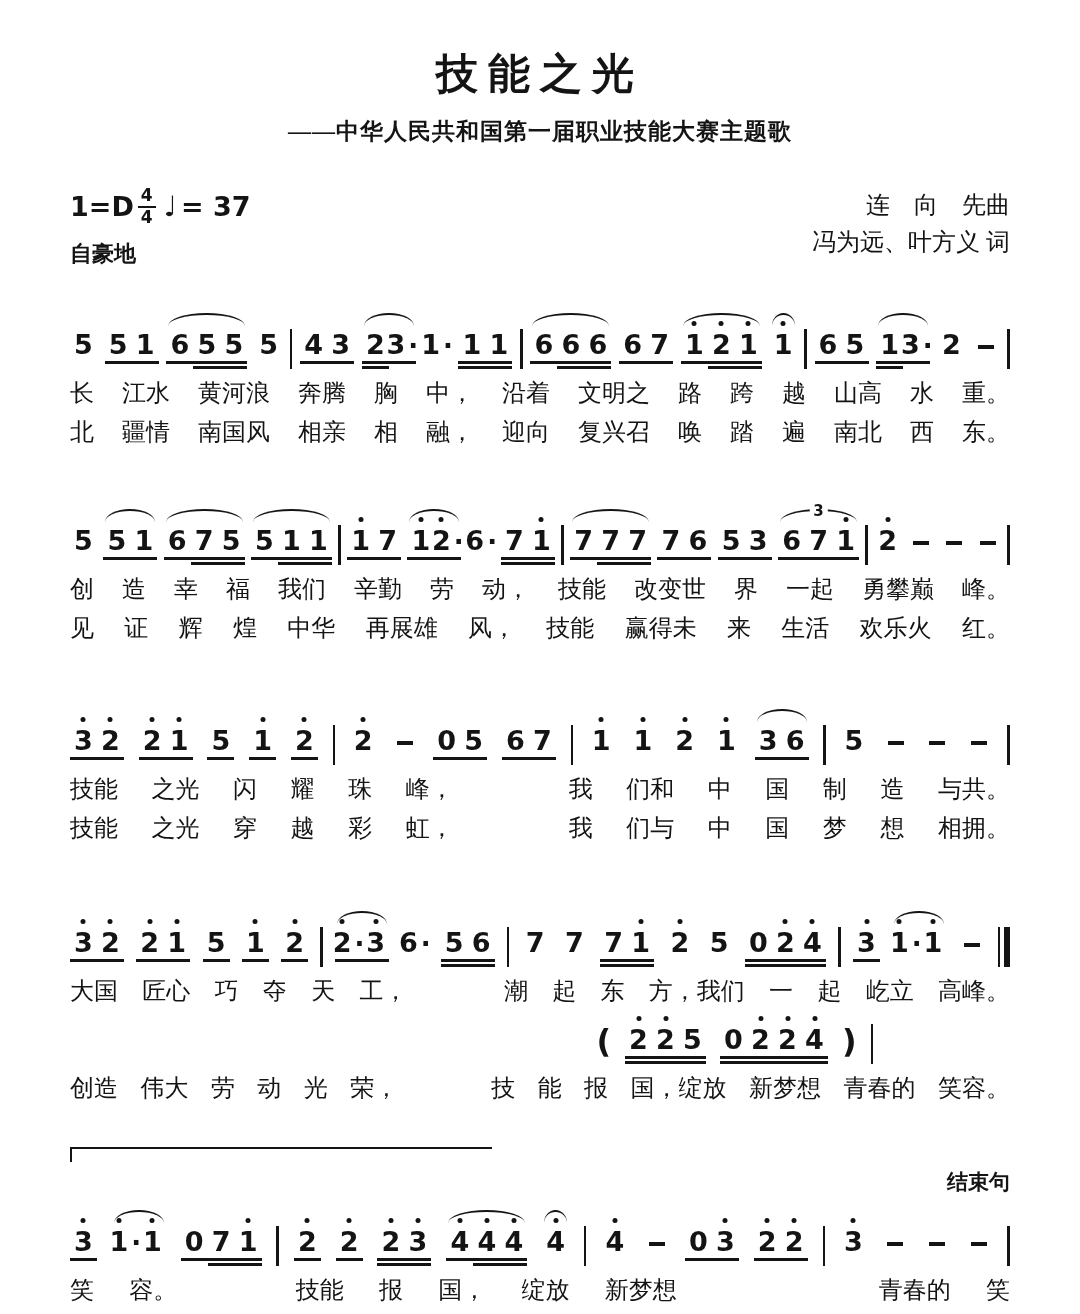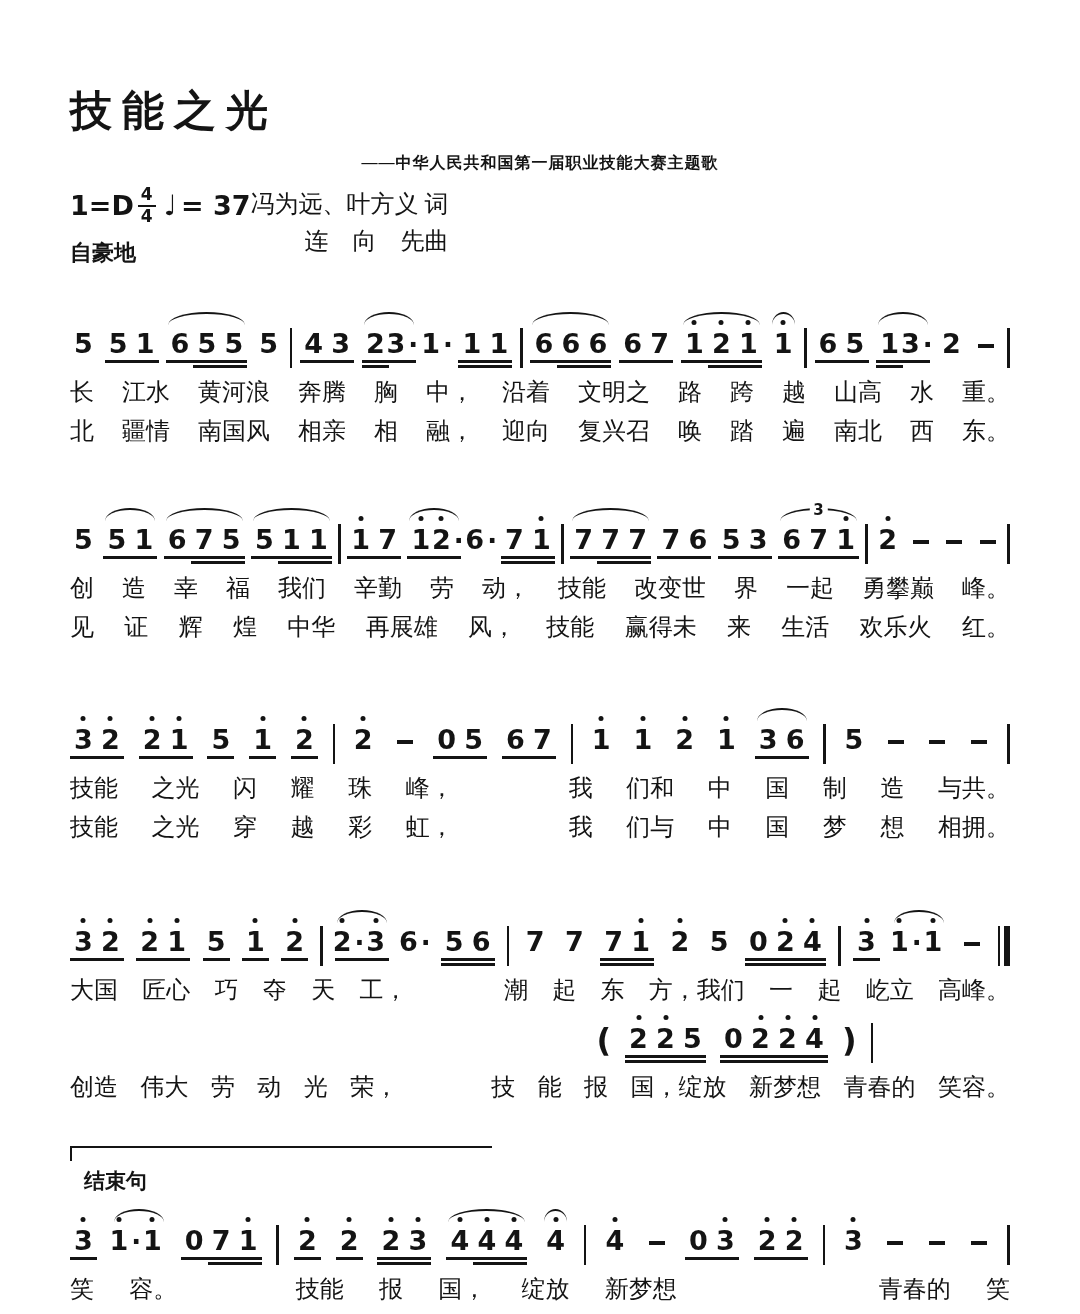--- a/index.html
+++ b/index.html
@@ -3,28 +3,27 @@
 <meta charset="utf-8">
 <style>
   html,body{margin:0;padding:0;background:#fff;}
   body{
     width:1080px;height:1314px;overflow:hidden;position:relative;
     font-family:"Liberation Serif","DejaVu Serif",serif;color:#141414;
     box-sizing:border-box;padding:46px 70px 0 70px;
   }
   
   .title{
-    text-align:left;font-size:42px;font-weight:bold;letter-spacing:10px;
+    text-align:center;font-size:42px;font-weight:bold;letter-spacing:10px;
     font-family:"Liberation Serif",serif;
-    margin-top:37px;
   }
   .subtitle{
-    text-align:center;font-size:16px;font-weight:bold;margin-top:14px;letter-spacing:1px;
+    text-align:center;font-size:23px;font-weight:bold;margin-top:14px;letter-spacing:1px;
   }
-  .meta{display:flex;justify-content:flex-start;margin-top:12px;align-items:flex-start;}
+  .meta{display:flex;justify-content:space-between;margin-top:40px;align-items:flex-start;}
   .keysig{font-size:27px;font-weight:bold;font-family:"DejaVu Sans",sans-serif;display:flex;align-items:center;}
   .frac{display:inline-flex;flex-direction:column;font-size:17px;line-height:1.05;margin:0 8px 0 4px;text-align:center;}
   .frac .ftop{border-bottom:2px solid #141414;padding:0 3px 1px 3px;}
   .frac .fbot{padding-top:1px;}
   .tempo-note{font-size:28px;margin-right:4px;}
   .expression{font-size:22px;margin-top:12px;font-weight:bold;}
   .credits{text-align:right;font-size:24px;line-height:1.55;}
   
   .system{position:relative;}
   .sys-0{margin-top:34px;} .sys-1{margin-top:52px;} .sys-2{margin-top:56px;} .sys-3{margin-top:58px;}
@@ -52,21 +51,21 @@
   .tup{position:absolute;top:-23px;left:50%;transform:translateX(-50%);
        font-size:15px;font-weight:bold;background:#fff;padding:0 4px;
        font-family:"DejaVu Sans",sans-serif;}
   
   .lyr{display:flex;justify-content:space-between;font-size:24px;margin-top:9px;line-height:1.25;}
   .lyr span{white-space:nowrap;}
   .sp{display:inline-block;width:48px;}
   
   .inset{display:flex;gap:14px;align-items:flex-start;padding-top:16px;margin:2px 0 0 56%;}
   
-  .endsec{margin-top:44px;}
+  .endsec{margin-top:44px;text-align:right;}
   .bracket{width:420px;height:13px;border-top:2.5px solid #141414;border-left:2.5px solid #141414;}
   .endlabel{font-size:21px;margin:6px 0 0 14px;font-weight:bold;}
 </style>
 </head>
 <body>
 
 <div class="title">技能之光</div>
 <div class="subtitle">——中华人民共和国第一届职业技能大赛主题歌</div>
 
 <div class="meta">
@@ -76,22 +75,22 @@
       <span class="frac">
         <span class="ftop">4</span>
         <span class="fbot">4</span>
       </span>
       <span class="tempo-note">♩</span>
       <span>= 37</span>
     </div>
     <div class="expression">自豪地</div>
   </div>
   <div class="credits">
+    <div>连　向　先曲</div>
     <div>冯为远、叶方义 词</div>
-    <div>连　向　先曲</div>
   </div>
 </div>
 
 <div id="systems-a">
     <div class="system sys-0">
       <div class="mrow">
         <div class="grp">
           <div class="note">
             <div class="gl">
               <span class="dg">5</span>

